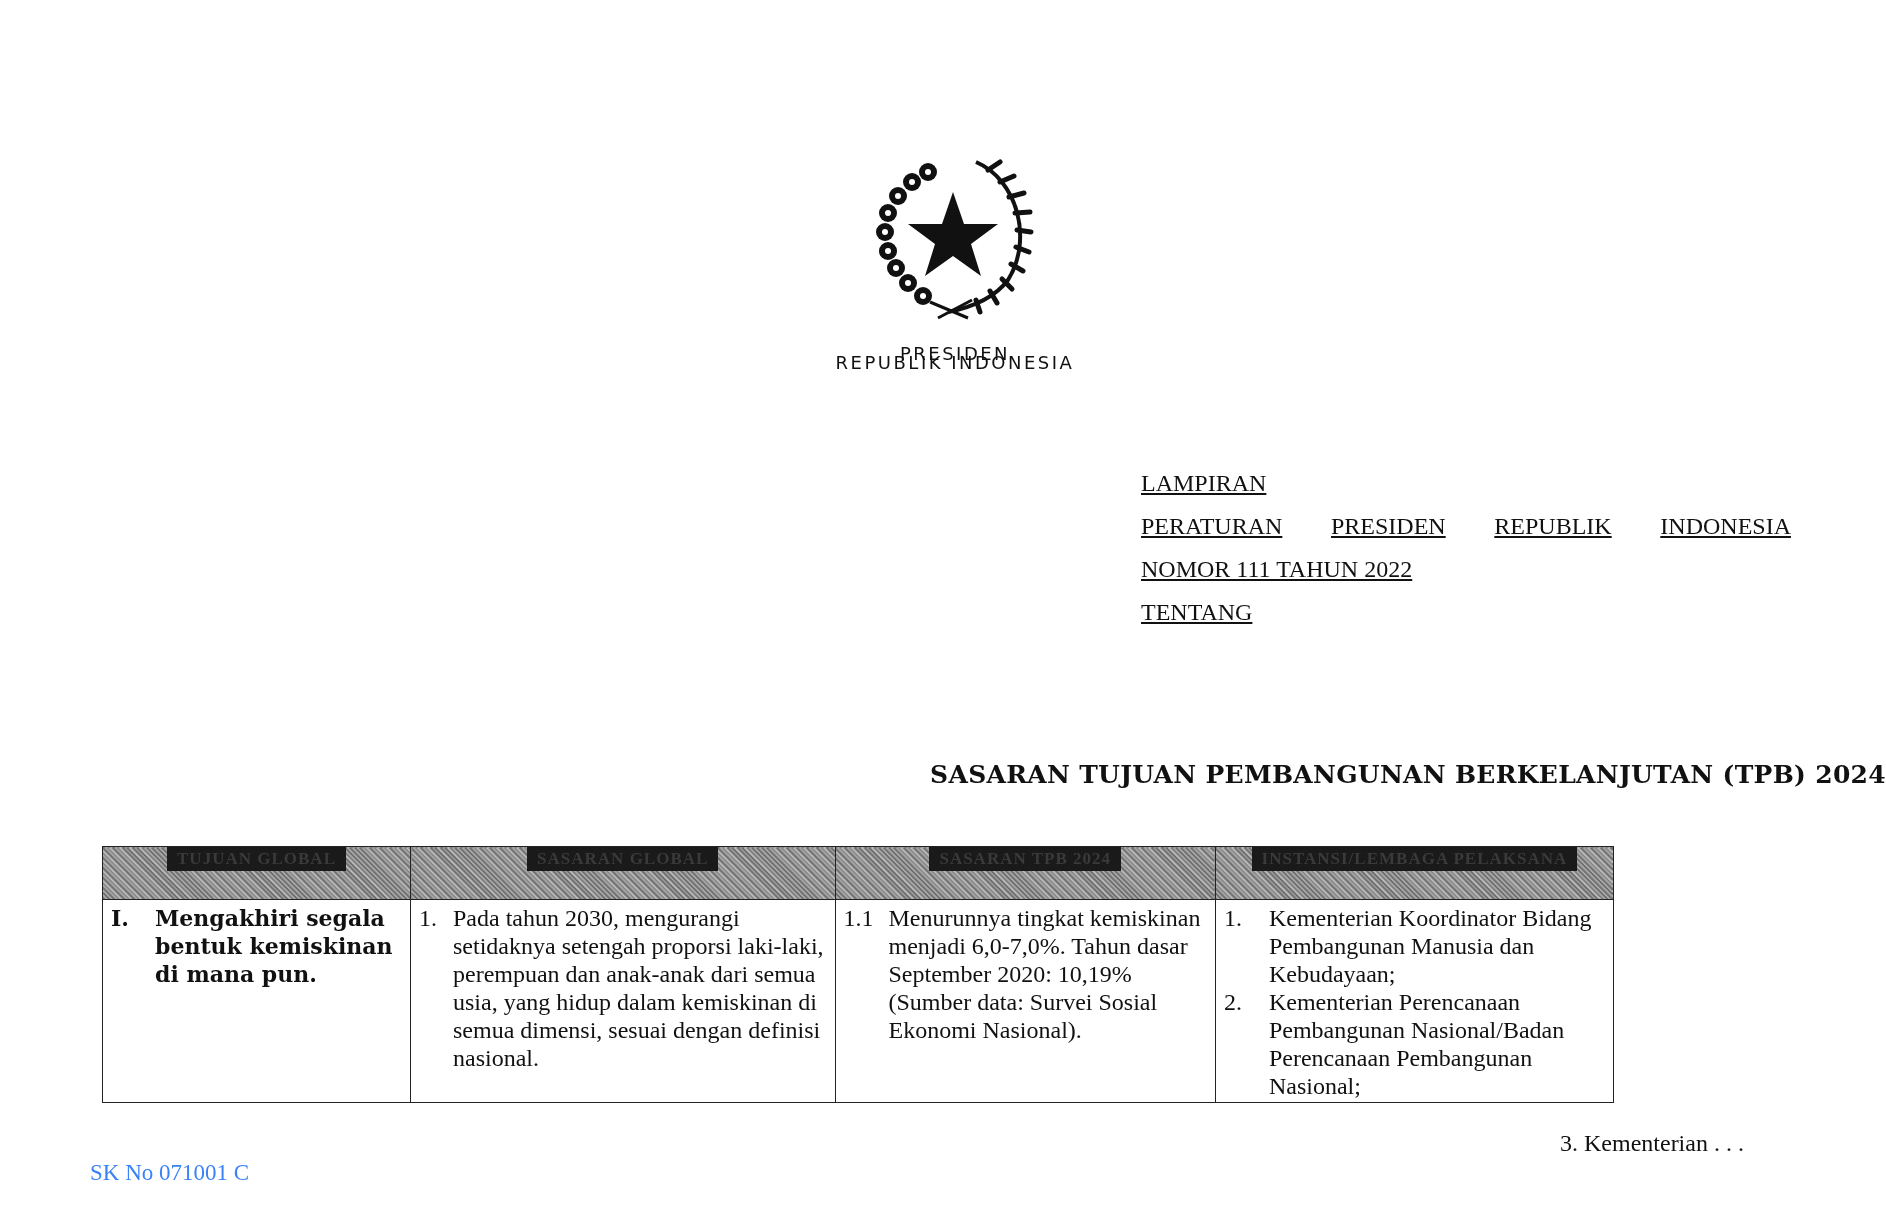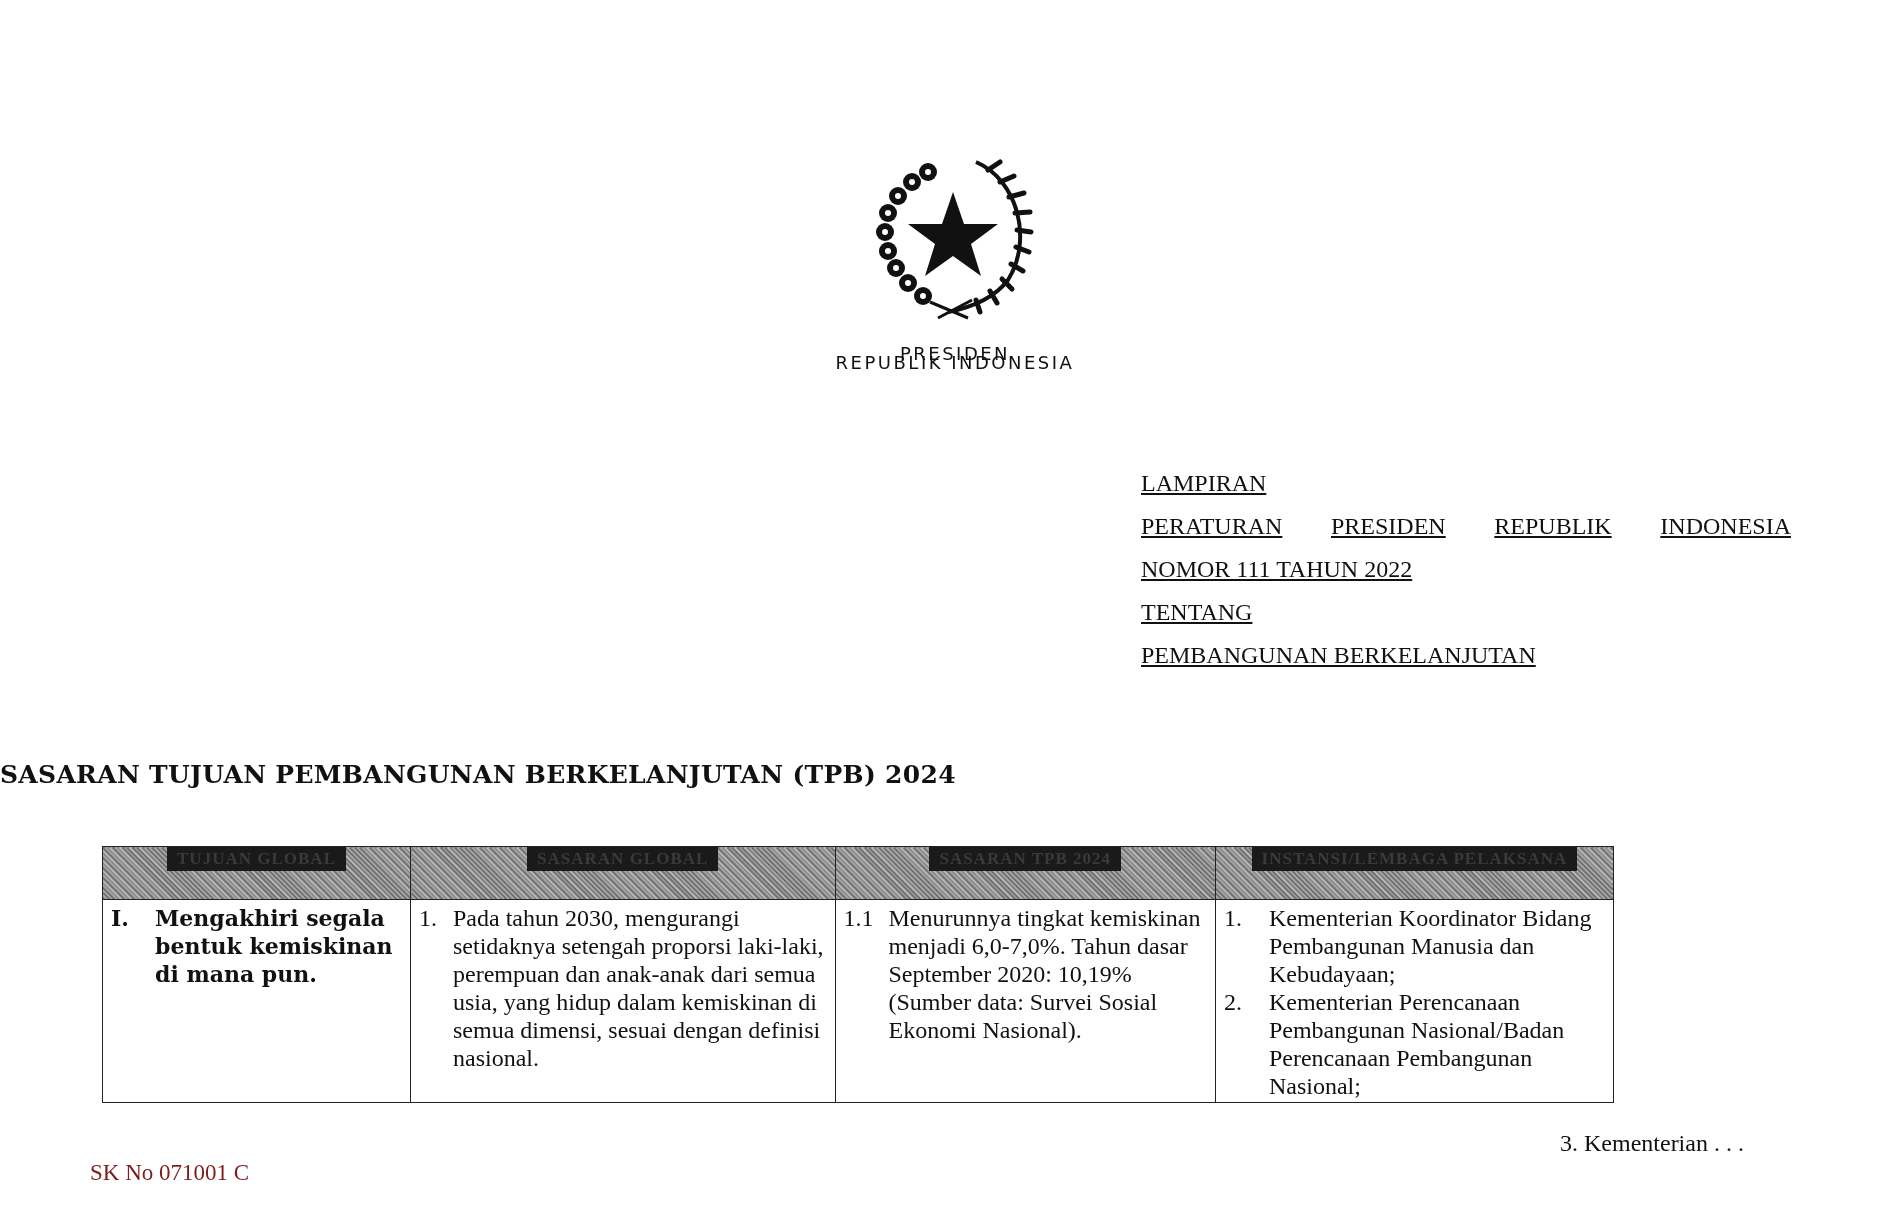--- a/index.html
+++ b/index.html
@@ -4,36 +4,36 @@
 <style>
   html, body { margin:0; padding:0; background:#ffffff; }
   body { width:1886px; height:1228px; position:relative; overflow:hidden; font-family:"DejaVu Serif", serif; color:#111; }
   .emblem { position:absolute; left:868px; top:150px; width:170px; height:170px; }
   .emblem-caption { position:absolute; left:800px; width:310px; text-align:center; font-family:"DejaVu Sans", sans-serif; font-size:18px; letter-spacing:2.5px; color:#111; }
   .cap1 { top:343px; }
   .cap2 { top:352px; }
   .lampiran { position:absolute; left:1141px; top:470px; width:650px; font-family:"Liberation Serif", serif; font-size:24px; }
   .lampiran .line { height:43px; line-height:26px; white-space:nowrap;text-decoration:underline; }
   .lampiran .justify { display:flex; justify-content:space-between; }
-  .doc-title { position:absolute; left:0; width:1886px; top:760px; text-align:left; font-family:"DejaVu Serif", serif; font-weight:bold; font-size:25px; letter-spacing:0.3px; }
+  .doc-title { position:absolute; left:0; width:1886px; top:760px; text-align:right; font-family:"DejaVu Serif", serif; font-weight:bold; font-size:25px; letter-spacing:0.3px; }
   table.tpb { position:absolute; left:102px; top:846px; width:1512px; border-collapse:collapse; font-family:"Liberation Serif", serif; font-size:24px; }
   table.tpb th, table.tpb td { border:1.5px solid #222; vertical-align:top; }
   table.tpb th { height:52px; padding:0; font-size:17px; font-weight:bold; color:#111;
     background: repeating-linear-gradient(45deg, #6f6f6f 0 2px, #a8a8a8 2px 4px, #585858 4px 5px, #bdbdbd 5px 7px); }
   table.tpb th span { background:#1a1a1a; color:#3a3a3a; padding:2px 10px; display:inline-block; letter-spacing:1px; }
   table.tpb td { padding:4px 8px 2px 8px; line-height:28px; }
   .c1 { width:320px; } .c2 { width:456px;margin-top:14px; } .c3 { width:404px; } .c4 { width:420px; }
   .goal { display:flex; font-family:"DejaVu Serif", serif; font-weight:bold; font-size:22px; line-height:28px; }
   .goal .num { width:44px; flex:none; }
   .item { display:flex; }
   .item .num { width:34px; flex:none; }
   .item3 .num { width:45px; flex:none; }
   .item4 .num { width:45px; flex:none; }
   .footer-next { position:absolute; left:1560px; top:1130px; font-family:"Liberation Serif", serif; font-size:24px; }
-  .footer-code { position:absolute; left:90px; top:1160px; font-family:"Liberation Serif", serif; font-size:23px; color:#7f1d1d; }
+  .footer-code { position:absolute; left:90px; top:1160px; font-family:"Liberation Serif", serif; font-size:23px; color:#3b82f6; }
 </style>
 </head>
 <body>
 
 <div class="emblem">
   <svg width="170" height="170" viewBox="0 0 170 170">
 
     <g fill="#111">
       <circle cx="60" cy="22" r="9"></circle>
         <circle cx="44" cy="32" r="9"></circle>
@@ -81,21 +81,20 @@
 <div class="lampiran">
   <div class="line">LAMPIRAN</div>
   <div class="line justify">
     <span>PERATURAN</span>
     <span>PRESIDEN</span>
     <span>REPUBLIK</span>
     <span>INDONESIA</span>
   </div>
   <div class="line">NOMOR 111 TAHUN 2022</div>
   <div class="line">TENTANG</div>
-  <div class="line">PEMBANGUNAN BERKELANJUTAN</div>
 </div>
 
 <div class="doc-title">SASARAN TUJUAN PEMBANGUNAN BERKELANJUTAN (TPB) 2024</div>
 
 <table class="tpb">
   <thead>
     <tr>
       <th class="c1"><span>TUJUAN GLOBAL</span></th>
       <th class="c2"><span>SASARAN GLOBAL</span></th>
       <th class="c3"><span>SASARAN TPB 2024</span></th>

